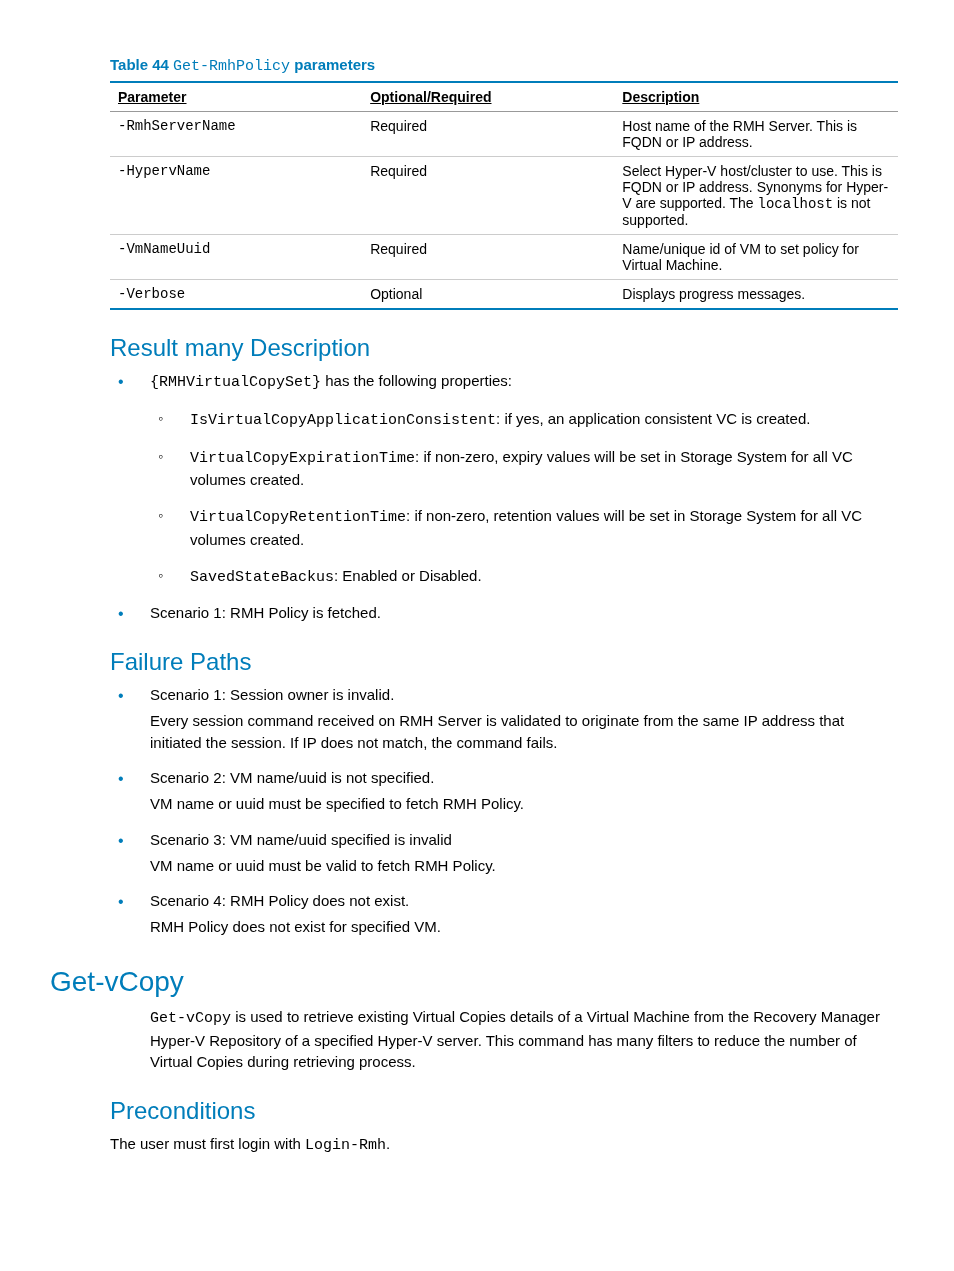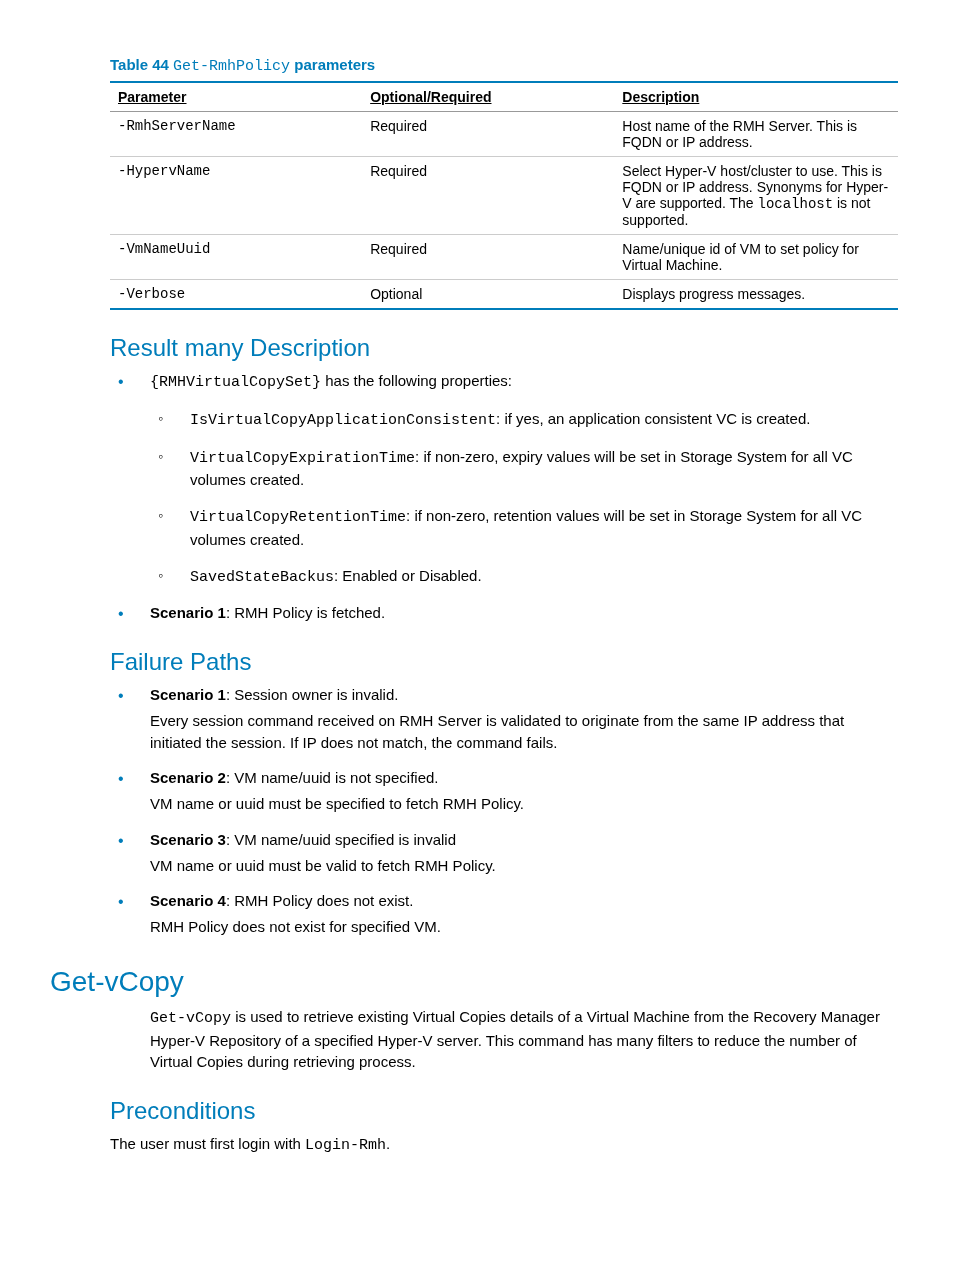--- a/index.html
+++ b/index.html
@@ -95,21 +95,21 @@
   }
   ul.inner > li::before {
     content: "◦";
     position: absolute;
     left: 8px;
     top: 0;
     color: #000;
     font-size: 14px;
   }
   .code { font-family: "Courier New", monospace; }
-  .bold { font-weight: bold; }
+  .bold { font-weight: normal; }
   .para { margin: 6px 0 0 0; line-height: 1.45; }
   .sub  { margin-top: 4px; }
   .indent-block { padding-left: 40px; }
 </style>
 </head>
 <body>
 
 <div class="page">
 
   <div class="table-caption">

